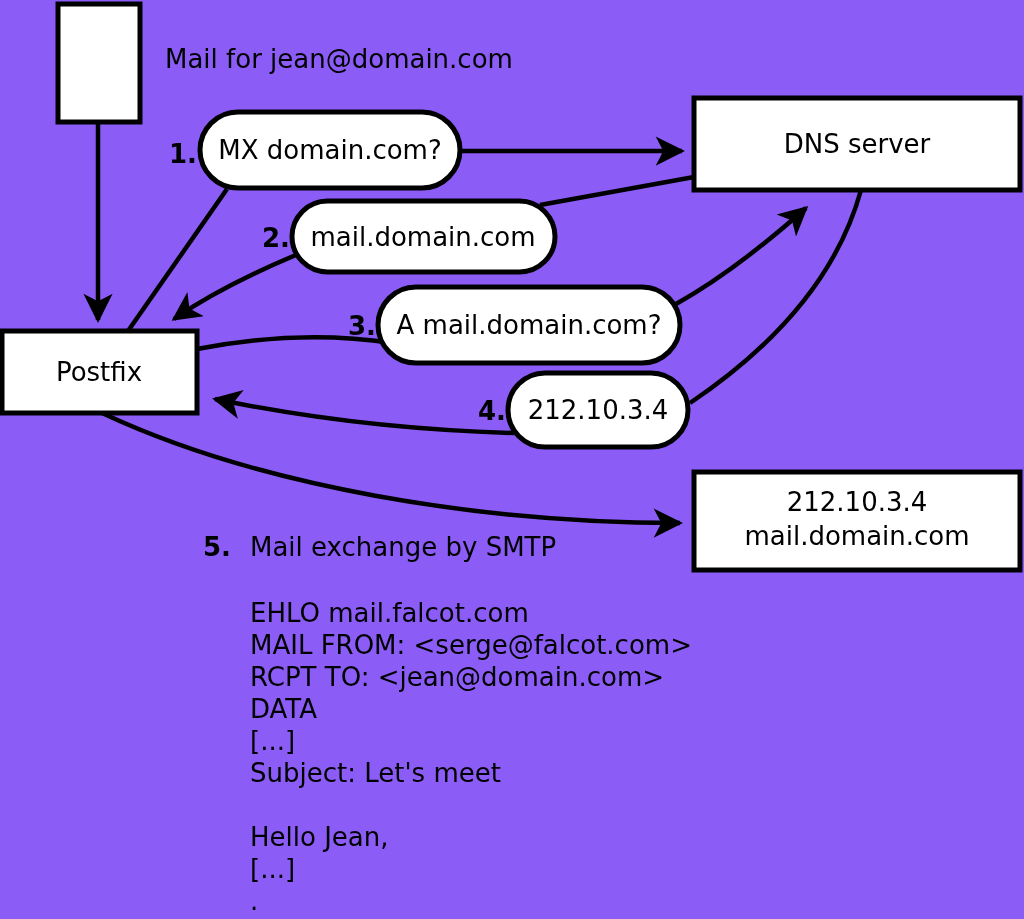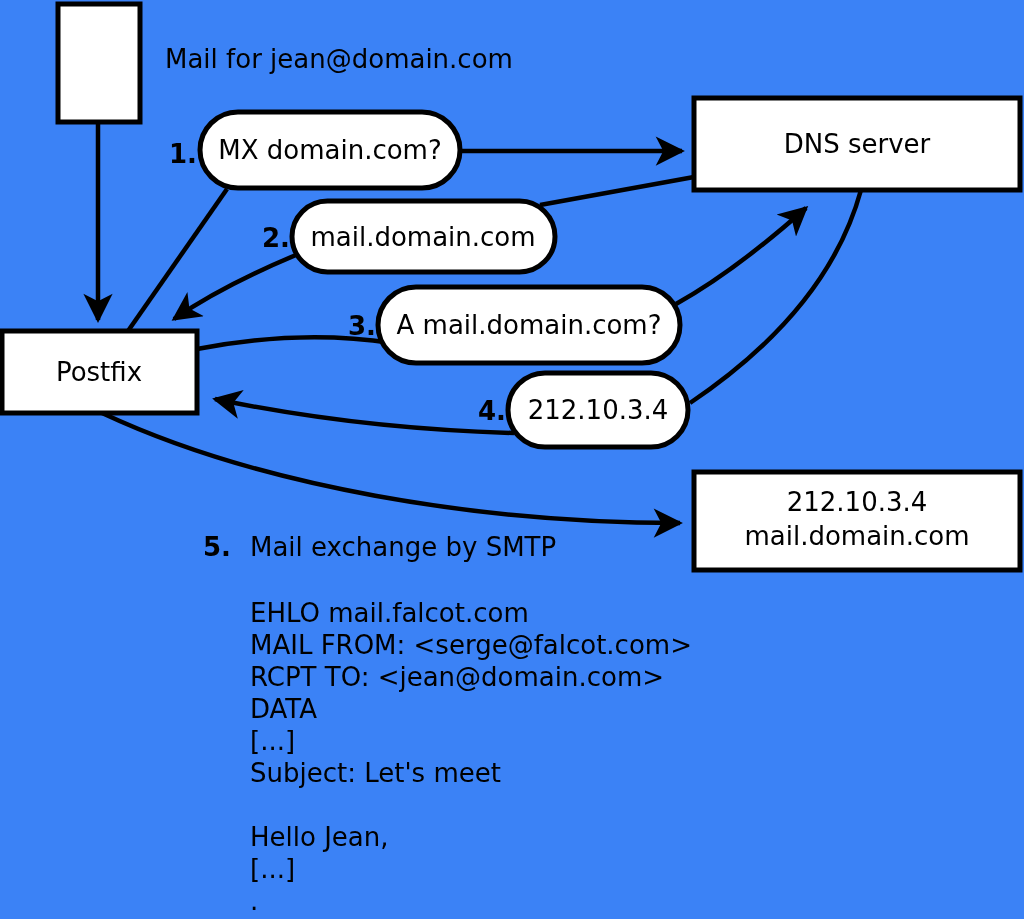--- a/index.html
+++ b/index.html
@@ -4,21 +4,21 @@
 <style>
   html, body {
     margin: 0;
     padding: 0;
     background: #ffffff;
   }
   .stage {
     position: relative;
     width: 1024px;
     height: 919px;
-    background: #3b82f6;
+    background: #8b5cf6;
     overflow: hidden;
   }
   svg {
     display: block;
     font-family: "DejaVu Sans", "Liberation Sans", sans-serif;
   }
   .node-box {
     fill: #ffffff;
     stroke: #000000;
     stroke-width: 5;

